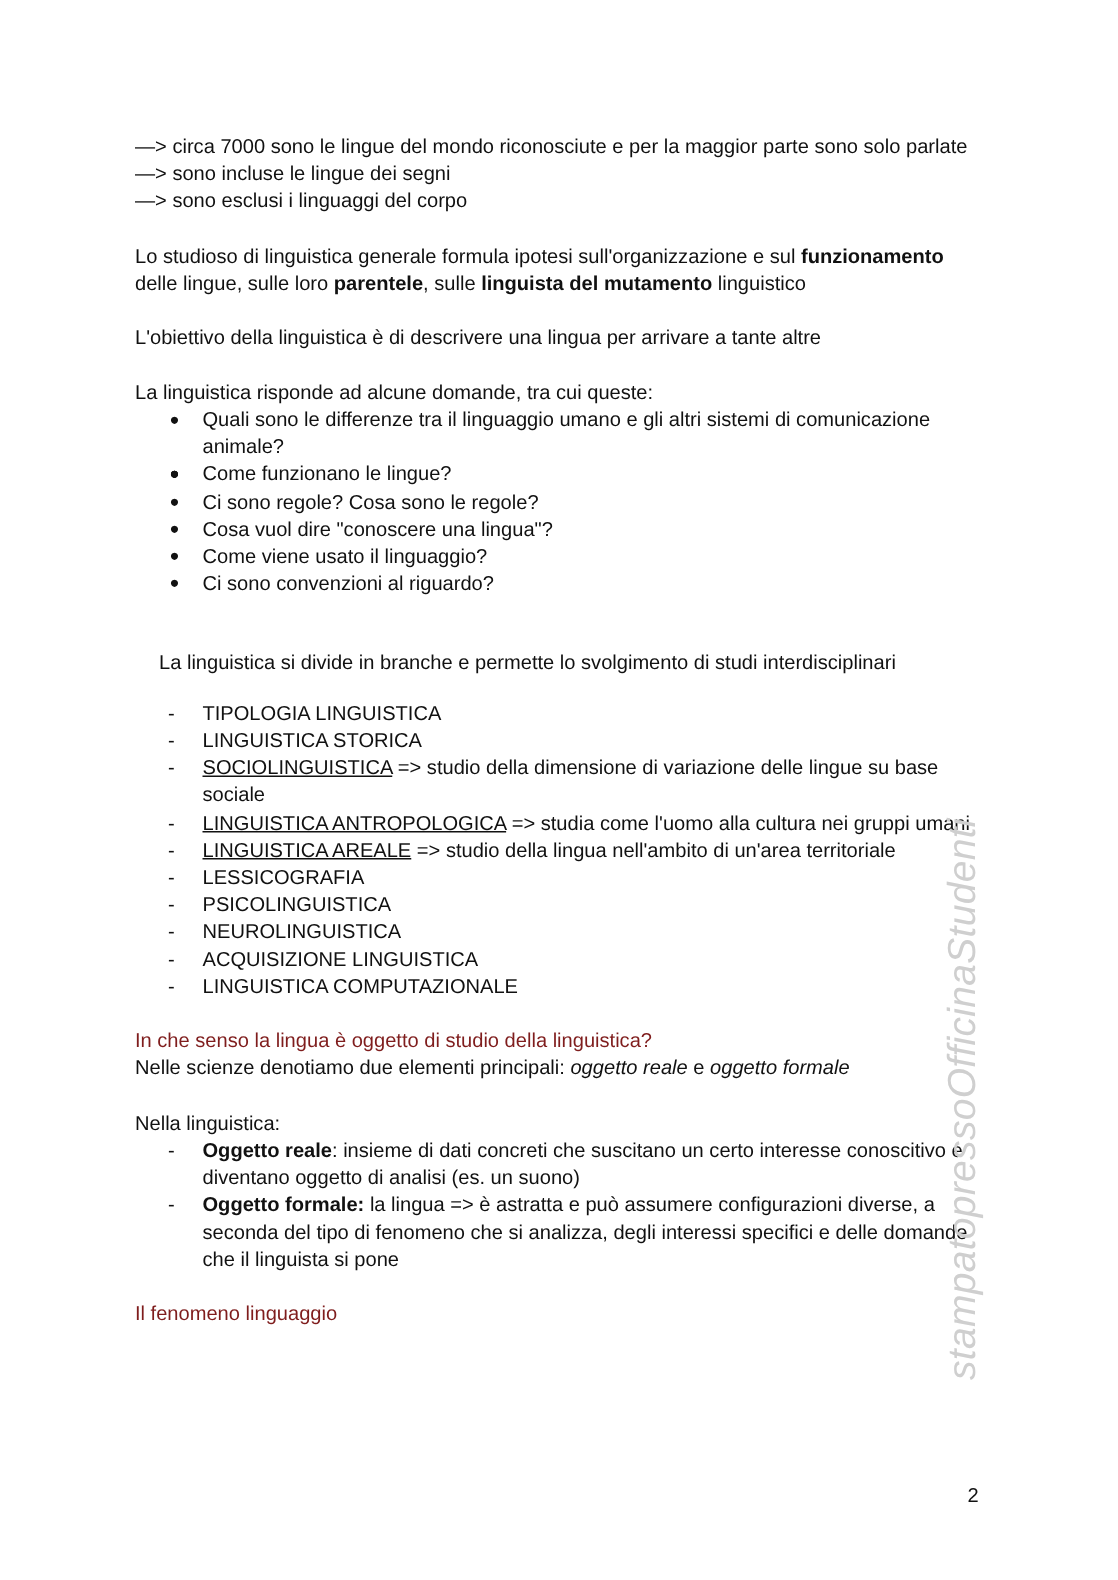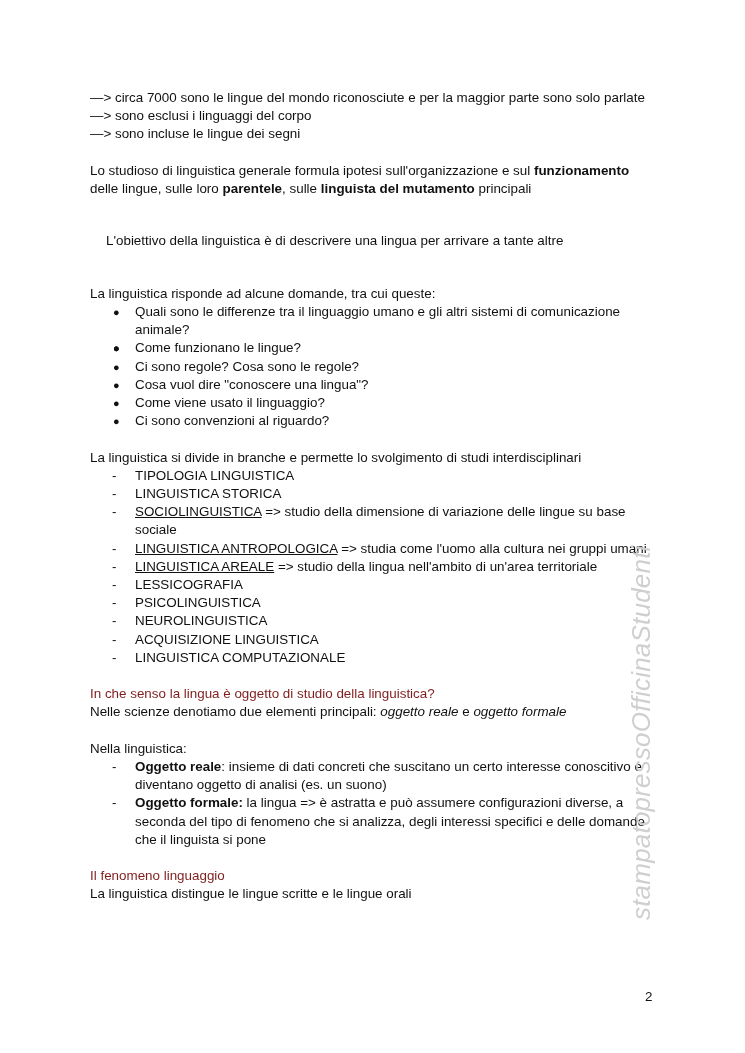--- a/index.html
+++ b/index.html
@@ -73,49 +73,49 @@
       color: #111111;
     }
   </style>
 </head>
 <body>
 
 <div class="page">
 
   <div>
     <div class="line wrap">—&gt; circa 7000 sono le lingue del mondo riconosciute e per la maggior parte sono solo parlate</div>
+    <div class="line">—&gt; sono incluse le lingue dei segni</div>
     <div class="line">—&gt; sono esclusi i linguaggi del corpo</div>
-    <div class="line">—&gt; sono incluse le lingue dei segni</div>
   </div>
 
   <div class="gap"></div>
 
-  <p class="wrap" style="margin:0"><span>Lo studioso di linguistica generale formula ipotesi sull'organizzazione e sul </span><b>funzionamento</b><span> delle lingue, sulle loro </span><b>parentele</b><span>, sulle </span><b>linguista del mutamento</b><span> principali</span></p>
+  <p class="wrap" style="margin:0"><span>Lo studioso di linguistica generale formula ipotesi sull'organizzazione e sul </span><b>funzionamento</b><span> delle lingue, sulle loro </span><b>parentele</b><span>, sulle </span><b>linguista del mutamento</b><span> linguistico</span></p>
 
   <div class="gap"></div>
 
-  <p style="margin:16px">L'obiettivo della linguistica è di descrivere una lingua per arrivare a tante altre</p>
+  <p style="margin:0">L'obiettivo della linguistica è di descrivere una lingua per arrivare a tante altre</p>
 
   <div class="gap"></div>
 
   <p style="margin:0">La linguistica risponde ad alcune domande, tra cui queste:</p>
   <ul class="bullets">
     <li><span class="marker">●</span><span>Quali sono le differenze tra il linguaggio umano e gli altri sistemi di comunicazione animale?</span></li>
     <li><span class="marker">●</span></li>
     <li><span class="marker">●</span></li>
     <li><span class="marker">●</span><span>Come funzionano le lingue?</span></li>
     <li><span class="marker">●</span><span>Ci sono regole? Cosa sono le regole?</span></li>
     <li><span class="marker">●</span><span>Cosa vuol dire "conoscere una lingua"?</span></li>
     <li><span class="marker">●</span><span>Come viene usato il linguaggio?</span></li>
     <li><span class="marker">●</span><span>Ci sono convenzioni al riguardo?</span></li>
   </ul>
 
   <div class="gap"></div>
 
-  <p style="margin:0">La linguistica si divide in branche e permette lo svolgimento di studi interdisciplinari</p>
+  <p style="margin:16px">La linguistica si divide in branche e permette lo svolgimento di studi interdisciplinari</p>
   <ul class="dashes">
     <li><span class="marker">-</span><span>TIPOLOGIA LINGUISTICA</span></li>
     <li><span class="marker">-</span><span>LINGUISTICA STORICA</span></li>
     <li><span class="marker">-</span><u>SOCIOLINGUISTICA</u><span> =&gt; studio della dimensione di variazione delle lingue su base sociale</span></li>
     <li><span class="marker">-</span><u>LINGUISTICA ANTROPOLOGICA</u><span> =&gt; studia come l'uomo alla cultura nei gruppi umani</span></li>
     <li><span class="marker">-</span><u>LINGUISTICA AREALE</u><span> =&gt; studio della lingua nell'ambito di un'area territoriale</span></li>
     <li><span class="marker">-</span><span>LESSICOGRAFIA</span></li>
     <li><span class="marker">-</span><span>PSICOLINGUISTICA</span></li>
     <li><span class="marker">-</span><span>NEUROLINGUISTICA</span></li>
     <li><span class="marker">-</span><span>ACQUISIZIONE LINGUISTICA</span></li>
@@ -131,17 +131,16 @@
 
   <p style="margin:0">Nella linguistica:</p>
   <ul class="dashes">
     <li><span class="marker">-</span><b>Oggetto reale</b><span>: insieme di dati concreti che suscitano un certo interesse conoscitivo e diventano oggetto di analisi (es. un suono)</span></li>
     <li><span class="marker">-</span><b>Oggetto formale:</b><span> la lingua =&gt; è astratta e può assumere configurazioni diverse, a seconda del tipo di fenomeno che si analizza, degli interessi specifici e delle domande che il linguista si pone</span></li>
   </ul>
 
   <div class="gap"></div>
 
   <p class="heading" style="margin:0">Il fenomeno linguaggio</p>
-  <p style="margin:0">La linguistica distingue le lingue scritte e le lingue orali</p>
 </div>
 
 <div class="watermark">stampatopressoOfficinaStudenti</div>
 <div class="page-number">2</div>
 
 </body></html>

